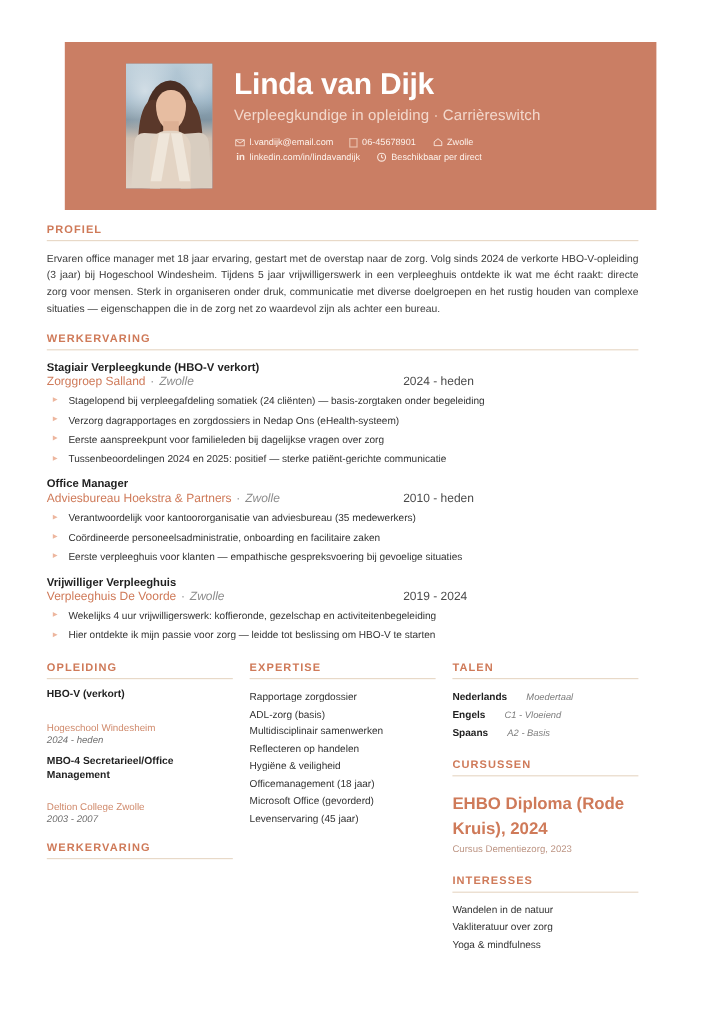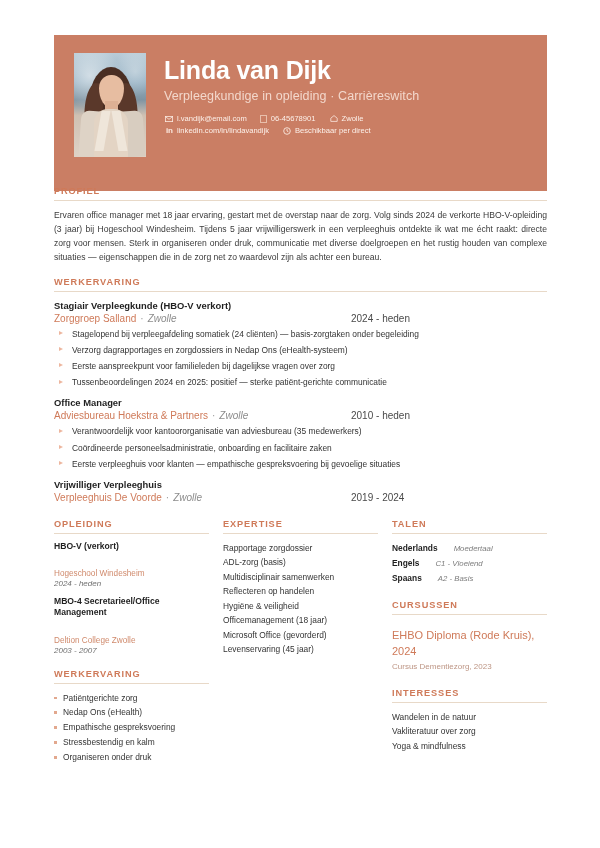--- a/index.html
+++ b/index.html
@@ -7,23 +7,23 @@
     width: 600px; height: 848px;
     background: #ffffff;
     font-family: "Liberation Sans", sans-serif;
     -webkit-font-smoothing: antialiased;
   }
   .page { position: relative; width: 600px; height: 848px; background: #fff; padding: 0; }
 
   
   .header {
     position: absolute; left: 54px; top: 35px;
-    width: 493px; height: 156px;
+    width: 493px; height: 140px;
     background: #ca7e64;
-    display: flex; align-items: flex-start;
+    display: flex; align-items: flex-start; padding-left: 31px;
   }
   .photo-wrap {
     width: 72px; height: 104px;
     margin: 18px 0 0 20px;
     flex: 0 0 auto;
     overflow: hidden;
     background: #8fa6b4;
     position: relative;
   }
   .photo-bg {
@@ -99,21 +99,21 @@
     width: 9px; height: 9px; margin-right: 4px; flex: 0 0 auto;
     font-size: 8px; color: #fbe9df; line-height: 1;
   }
   .cicon.box {
     border: 1px solid #e8bfab; width: 7px; height: 8px; font-size: 5px;
   }
   .cicon svg { display: block; }
   .cicon .ln { font-weight: bold; font-size: 8px; font-family: "Liberation Sans", sans-serif;}
 
   
-  .body { position: absolute; left: 54px; top: 186px; width: 493px; }
+  .body { position: absolute; left: 39px; top: 186px; width: 493px; }
 
   .sec-title {
     font-size: 9.2px; font-weight: bold; color: #cf7a59;
     letter-spacing: 0.9px; margin-bottom: 4px;
   }
   .sec-rule { height: 1px; background: #e8d9c8; margin-bottom: 8px; }
 
   .profile-text {
     font-size: 8.6px; color: #3b3b3b; line-height: 1.62; text-align: justify;
   }
@@ -163,21 +163,21 @@
   .sqlist li { position: relative; padding-left: 9px; font-size: 8.4px; color: #333; line-height: 1.78; }
   .sqlist li::before {
     content: ""; position: absolute; left: 0; top: 6px;
     width: 2.6px; height: 2.6px; background: #e2a88e;
   }
 
   .lang { font-size: 8.4px; line-height: 1.78; color: #333; }
   .lang b { color: #1f1f1f; }
   .lang i { color: #7d7d7d; font-size: 7.8px; margin-left: 16px; font-style: italic; }
 
-  .course-main { font-size: 11px; color: #cf7a59; font-weight: normal; line-height: 1.5; margin-top: 12px; }
+  .course-main { font-size: 14px; color: #cf7a59; font-weight: bold; line-height: 1.5; margin-top: 12px; }
   .course-sub { font-size: 8px; color: #bd9584; line-height: 1.6; margin-top: 1px; }
 </style>
 </head>
 <body>
 
 <div class="page">
 
   <div class="header">
     <div class="photo-wrap">
       <div class="photo-bg"></div>
@@ -287,20 +287,24 @@
       </div>
 
       <div class="job">
         <div class="job-title">Vrijwilliger Verpleeghuis</div>
         <div class="job-meta">
           <span class="job-org">Verpleeghuis De Voorde</span>
           <span class="job-sep">·</span>
           <span class="job-loc">Zwolle</span>
           <span class="job-dates">2019 - 2024</span>
         </div>
+        <ul class="bullets">
+          <li>Wekelijks 4 uur vrijwilligerswerk: koffieronde, gezelschap en activiteitenbegeleiding</li>
+          <li>Hier ontdekte ik mijn passie voor zorg — leidde tot beslissing om HBO-V te starten</li>
+        </ul>
       </div>
     </div>
 
     <div class="cols">
 
       <div class="col c1">
         <div class="col-block">
           <div class="sec-title">OPLEIDING</div>
           <div class="sec-rule"></div>
           <div class="edu-item">
@@ -311,27 +315,20 @@
           <div class="edu-item">
             <div class="edu-deg">MBO-4 Secretarieel/Office Management</div>
             <div class="edu-school">Deltion College Zwolle</div>
             <div class="edu-years">2003 - 2007</div>
           </div>
         </div>
 
         <div class="col-block">
           <div class="sec-title">WERKERVARING</div>
           <div class="sec-rule"></div>
-          <ul class="sqlist">
-            <li>Patiëntgerichte zorg</li>
-            <li>Nedap Ons (eHealth)</li>
-            <li>Empathische gespreksvoering</li>
-            <li>Stressbestendig en kalm</li>
-            <li>Organiseren onder druk</li>
-          </ul>
         </div>
       </div>
 
       <div class="col c2">
         <div class="col-block">
           <div class="sec-title">EXPERTISE</div>
           <div class="sec-rule"></div>
           <ul class="plainlist">
             <li>Rapportage zorgdossier</li>
             <li>ADL-zorg (basis)</li>

